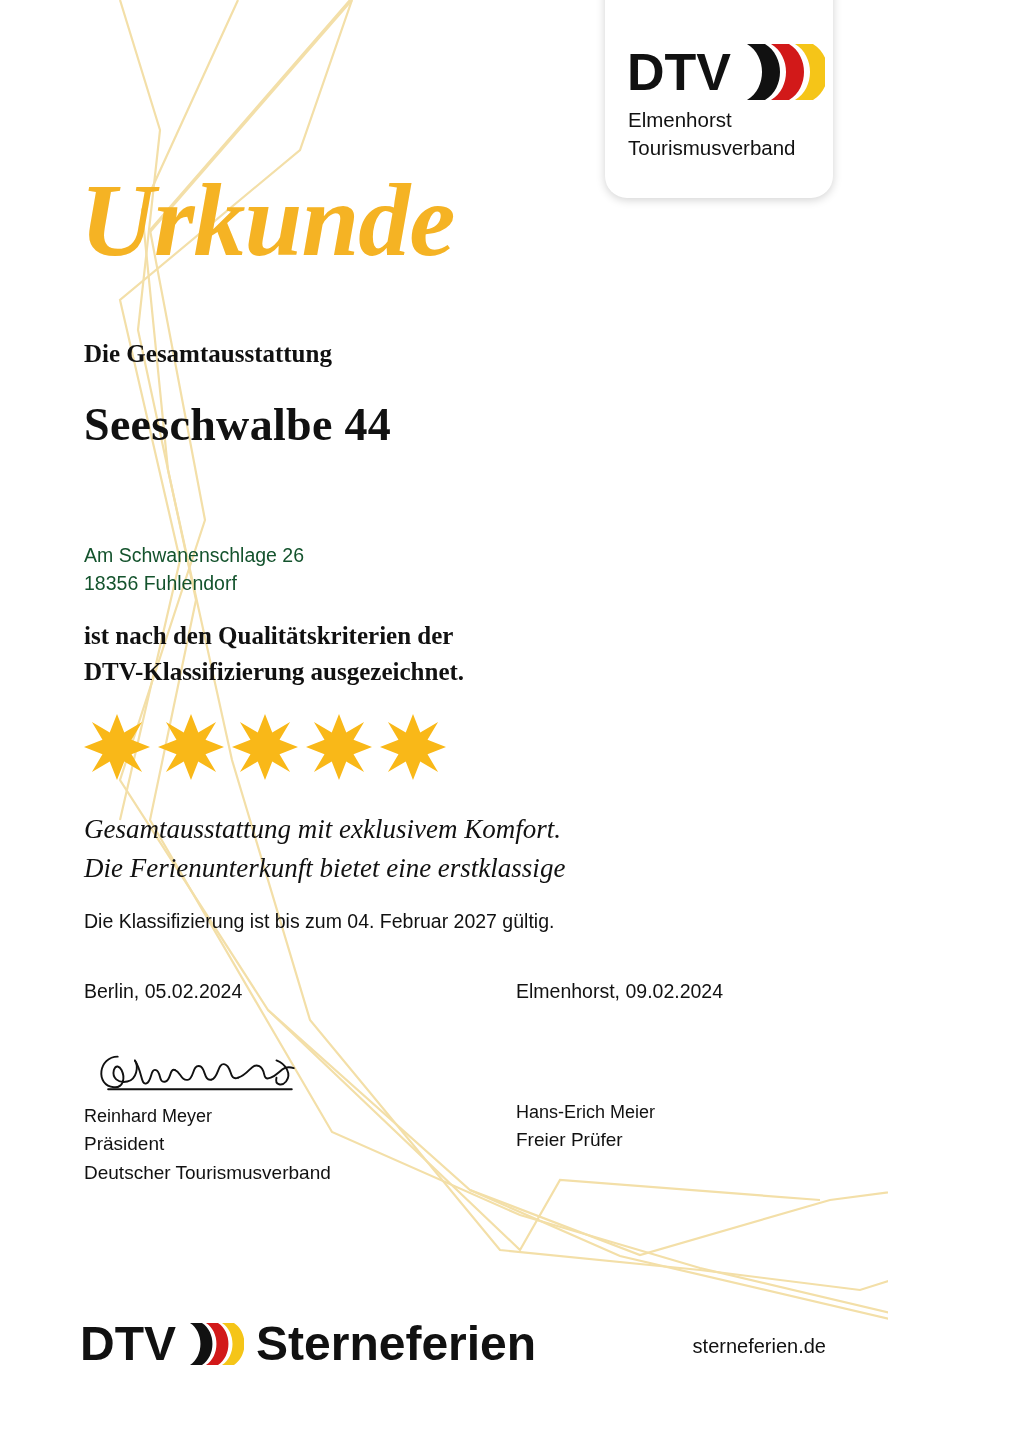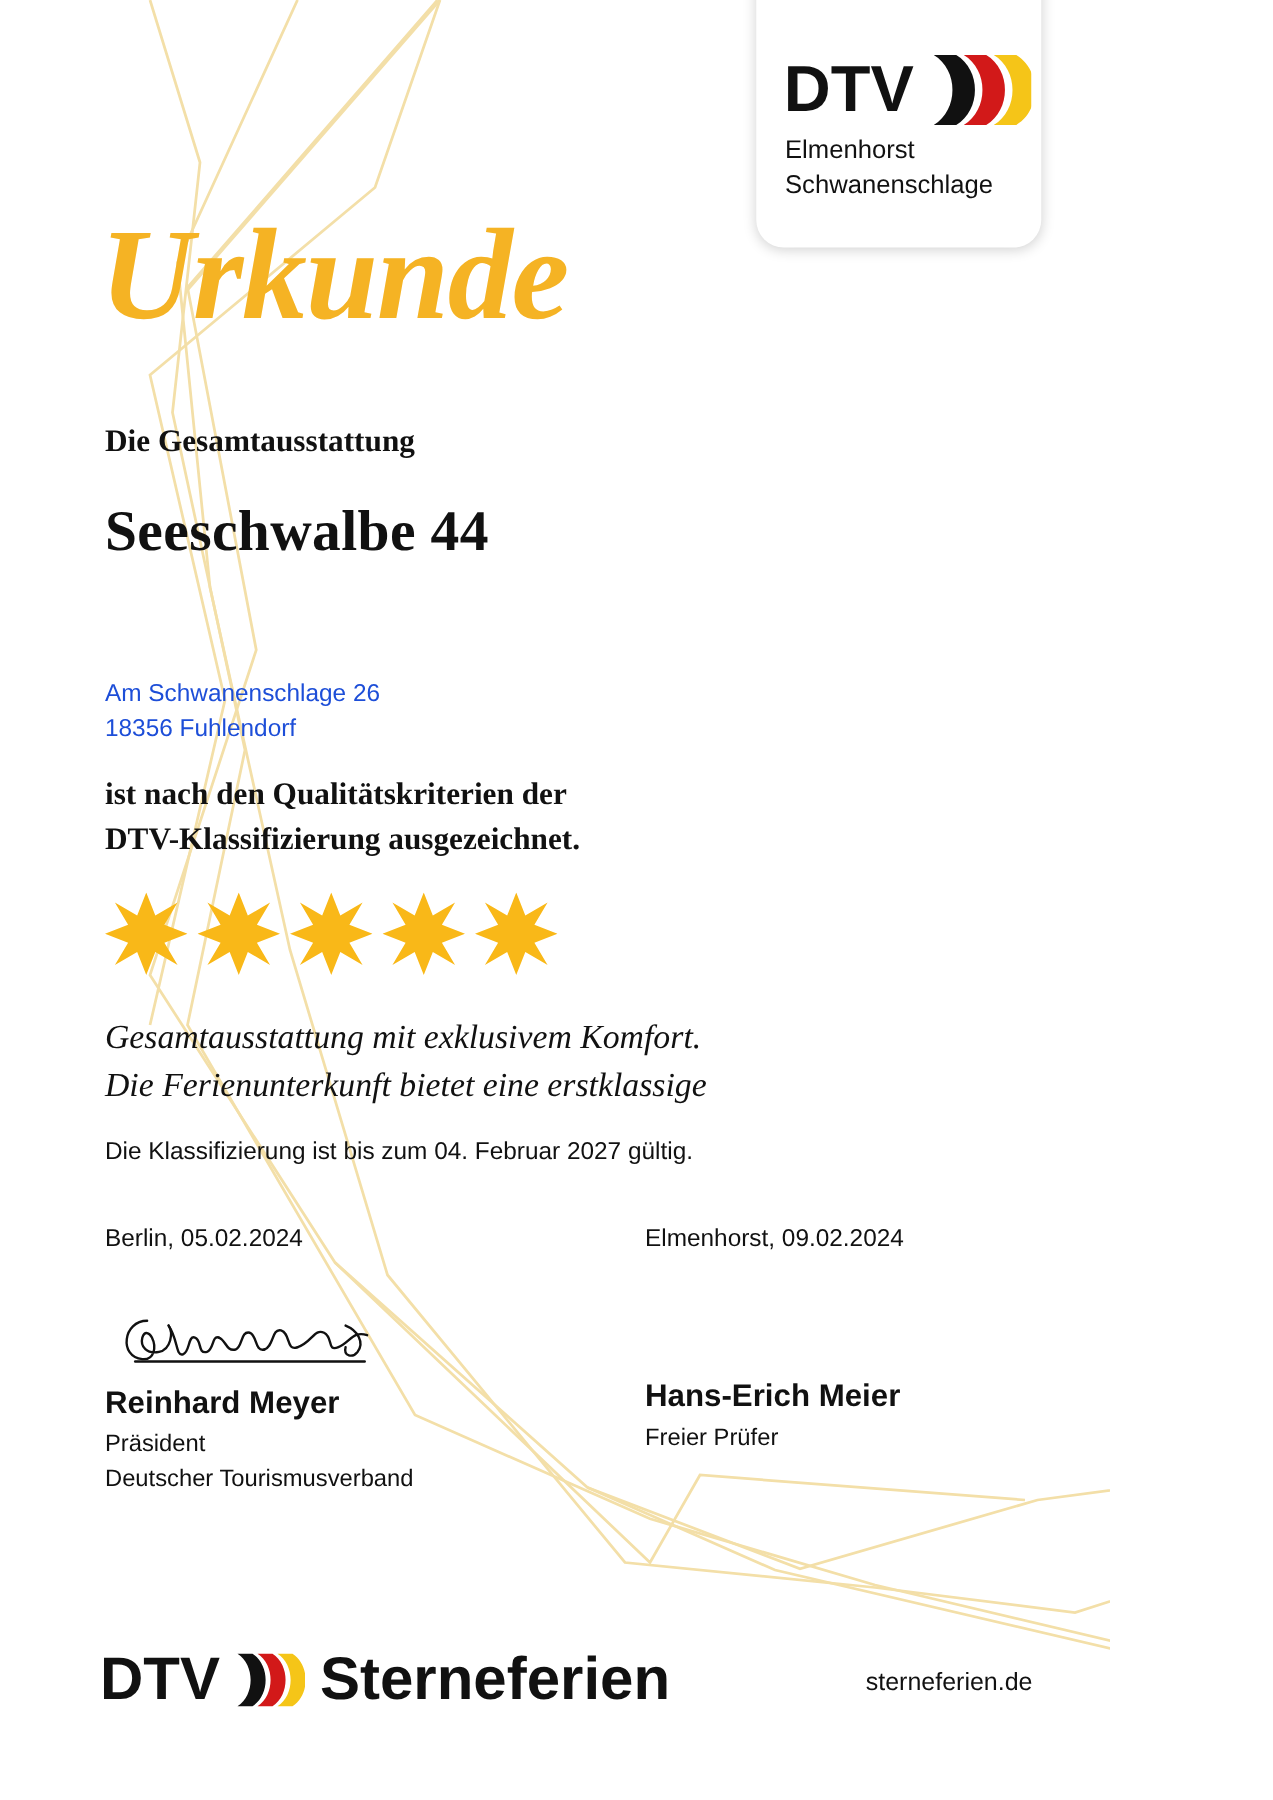--- a/index.html
+++ b/index.html
@@ -100,21 +100,21 @@
     top: 398px;
     font-size: 46px;
     letter-spacing: 0.3px;
   }
   #address {
     position: absolute;
     left: 84px;
     top: 542px;
     font-size: 19.5px;
     line-height: 1.42;
-    color: #1d4ed8;
+    color: #14532d;
   }
   #statement {
     position: absolute;
     left: 84px;
     top: 618px;
     font-size: 25px;
     line-height: 1.42;
   }
   #stars {
     position: absolute;
@@ -157,22 +157,22 @@
   .sig-place {
     font-size: 19.5px;
     color: #111111;
     margin-bottom: 46px;
   }
   .sig-image {
     height: 44px;
     margin-bottom: 6px;
   }
   .sig-name {
-    font-size: 25px;
-    font-weight: bold;
+    font-size: 18px;
+    font-weight: normal;
     color: #111111;
     line-height: 1.5;
   }
   .sig-role {
     font-size: 19px;
     color: #111111;
     line-height: 1.5;
   }
   .sig-org {
     font-size: 19px;
@@ -237,21 +237,21 @@
     <div class="dtv-row">
       <span class="dtv-word">DTV</span>
       <svg class="dtv-chevrons" width="80" height="60" viewBox="0 0 80 60" xmlns="http://www.w3.org/2000/svg">
         <path d="M2 2 C22 14, 22 46, 2 58 L20 58 C40 46, 40 14, 20 2 Z" fill="#111111"></path>
         <path d="M26 2 C46 14, 46 46, 26 58 L44 58 C64 46, 64 14, 44 2 Z" fill="#d21919"></path>
         <path d="M50 2 C70 14, 70 46, 50 58 L68 58 C88 46, 88 14, 68 2 Z" fill="#f5c518"></path>
       </svg>
     </div>
     <div class="dtv-sub">
       <div>Elmenhorst</div>
-      <div>Schwanenschlage</div>
+      <div>Tourismusverband</div>
     </div>
   </div>
 
   <div id="title">Urkunde</div>
 
   <div id="intro" class="line-serif">Die Gesamtausstattung</div>
 
   <div id="object-name" class="line-serif">Seeschwalbe 44</div>
 
   <div id="address">

